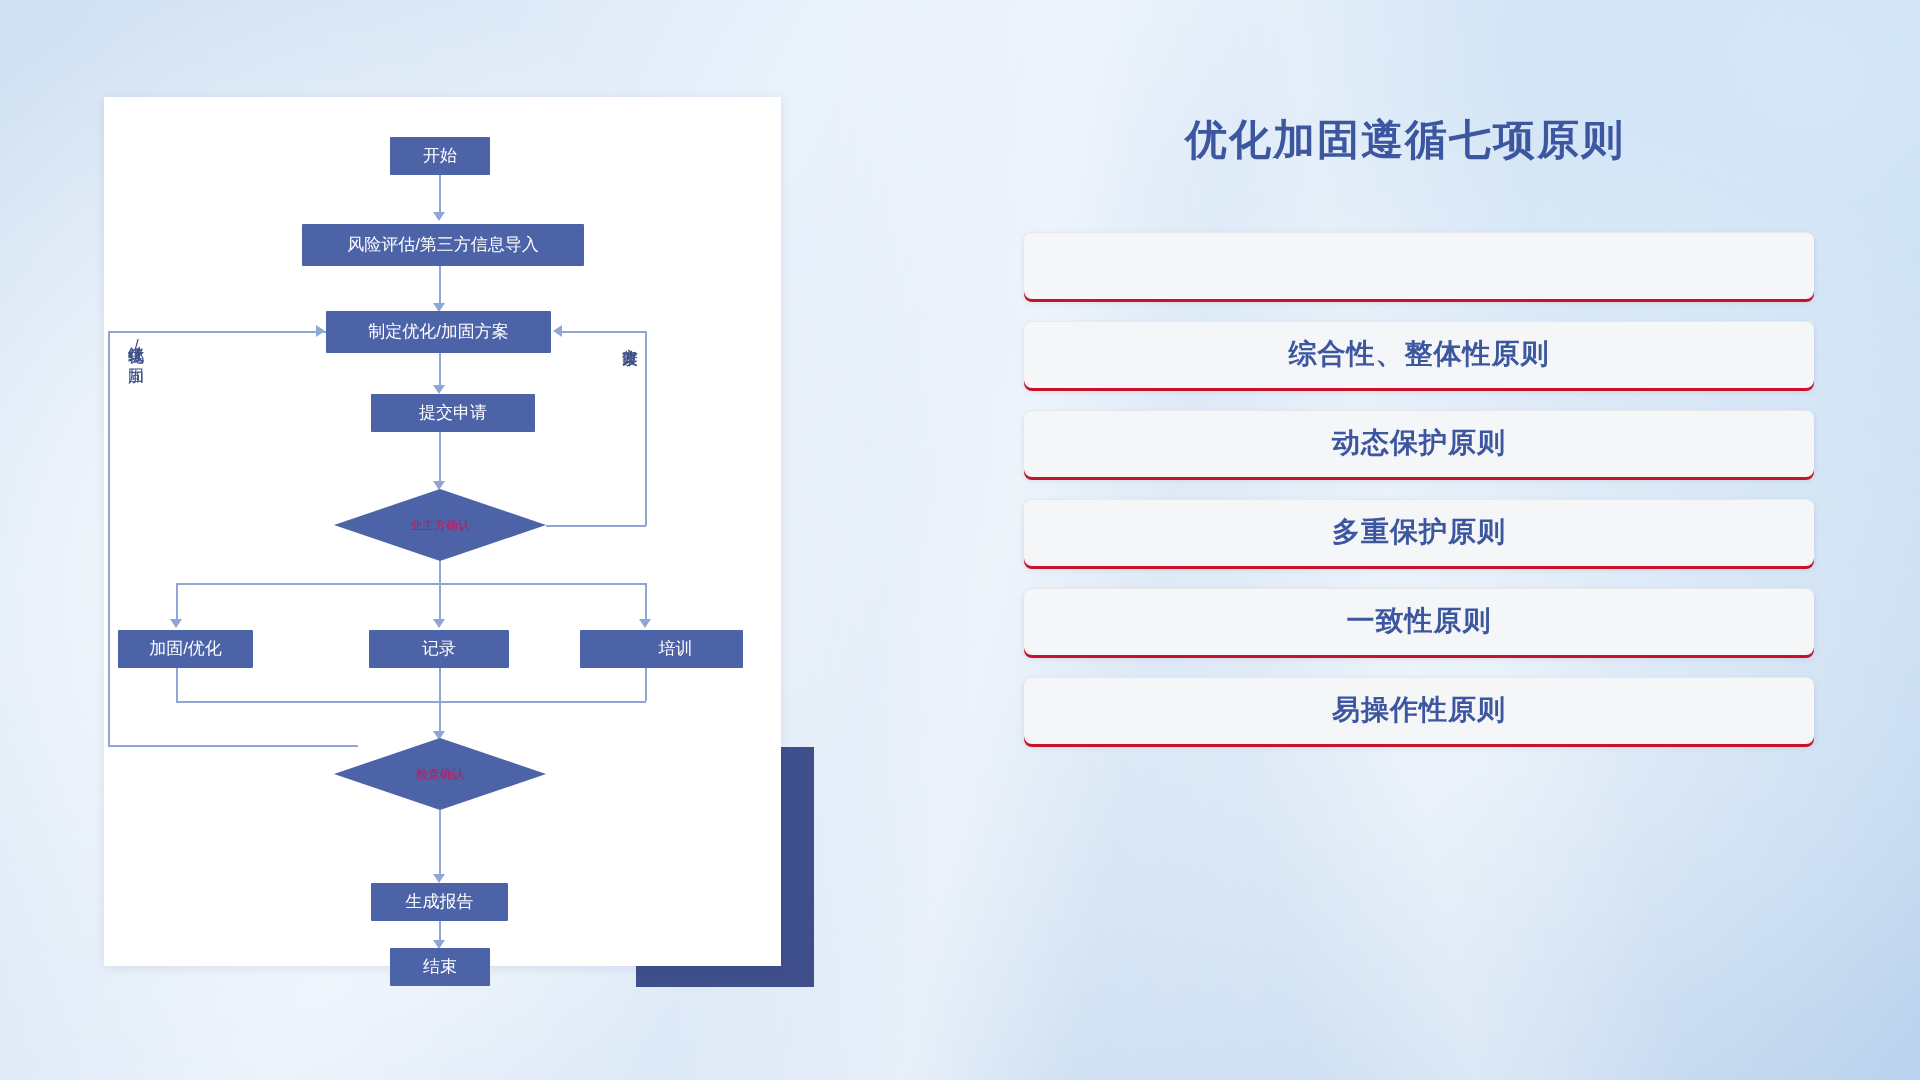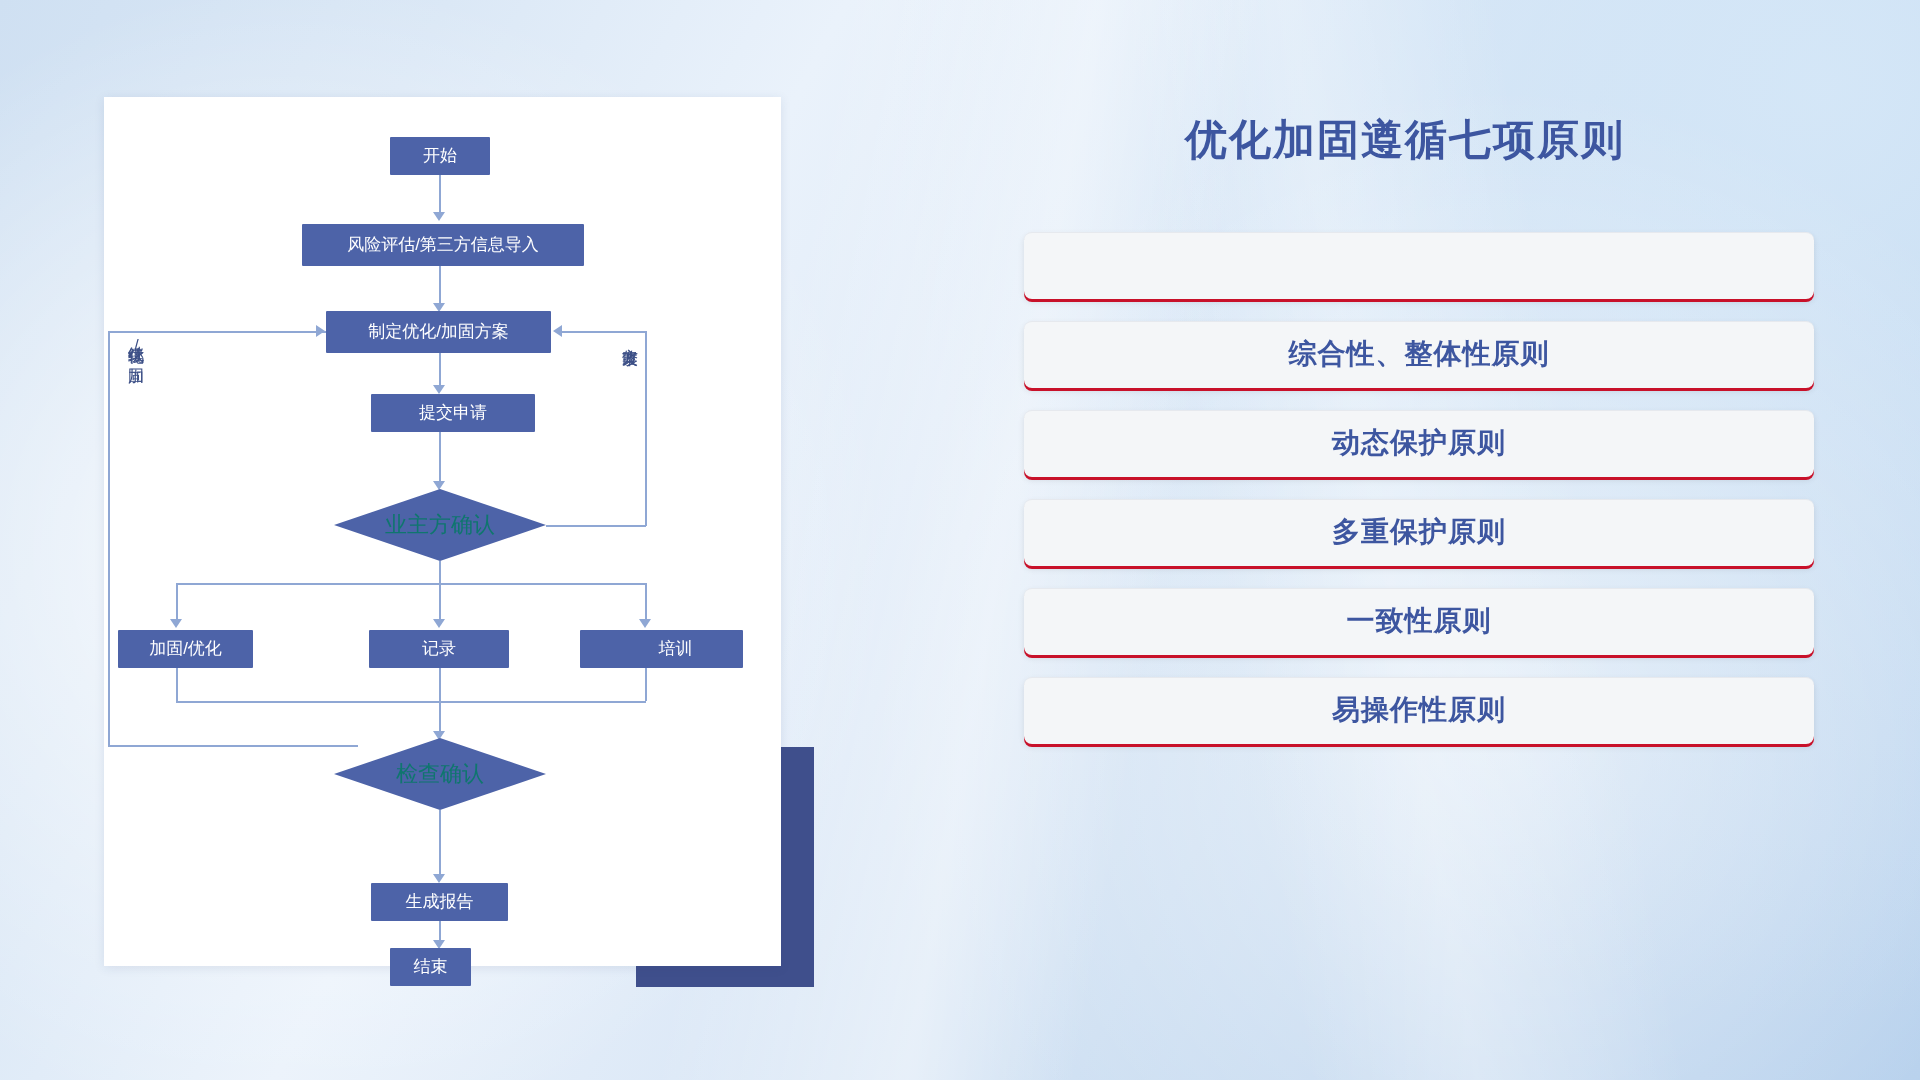--- a/index.html
+++ b/index.html
@@ -77,22 +77,22 @@
   .diamond-wrap .dia {
     position: absolute;
     left: 0; top: 0;
     width: 100%;
     height: 100%;
     background: #4d63a8;
     clip-path: polygon(50% 0%, 100% 50%, 50% 100%, 0% 50%);
   }
   .diamond-wrap .dlabel {
     position: relative;
-    color: #0f766e;
-    font-size: 22px;
+    color: #be185d;
+    font-size: 12px;
     white-space: nowrap;
   }
   .ln {
     position: absolute;
     background: #8fa7d4;
   }
   .ln.v { width: 1.5px; }
   .ln.h { height: 1.5px; }
   .arrow {
     position: absolute;
@@ -257,21 +257,21 @@
       <div class="ln v" style="left:335px; top:713px; height:66px;"></div>
       <div class="arrow down" style="left:329px; top:777px;"></div>
 
       <div class="node" style="left:267px; top:786px; width:137px; height:38px;">
         <span>生成报告</span>
       </div>
 
       <div class="ln v" style="left:335px; top:824px; height:23px;"></div>
       <div class="arrow down" style="left:329px; top:843px;"></div>
 
-      <div class="node" style="left:286px; top:851px; width:81px; height:38px;">
+      <div class="node" style="left:286px; top:851px; width:100px; height:38px;">
         <span>结束</span>
       </div>
 
     </div>
   </div>
 
   <div class="right-title">优化加固遵循七项原则</div>
 
   <div class="pill-list">
 

